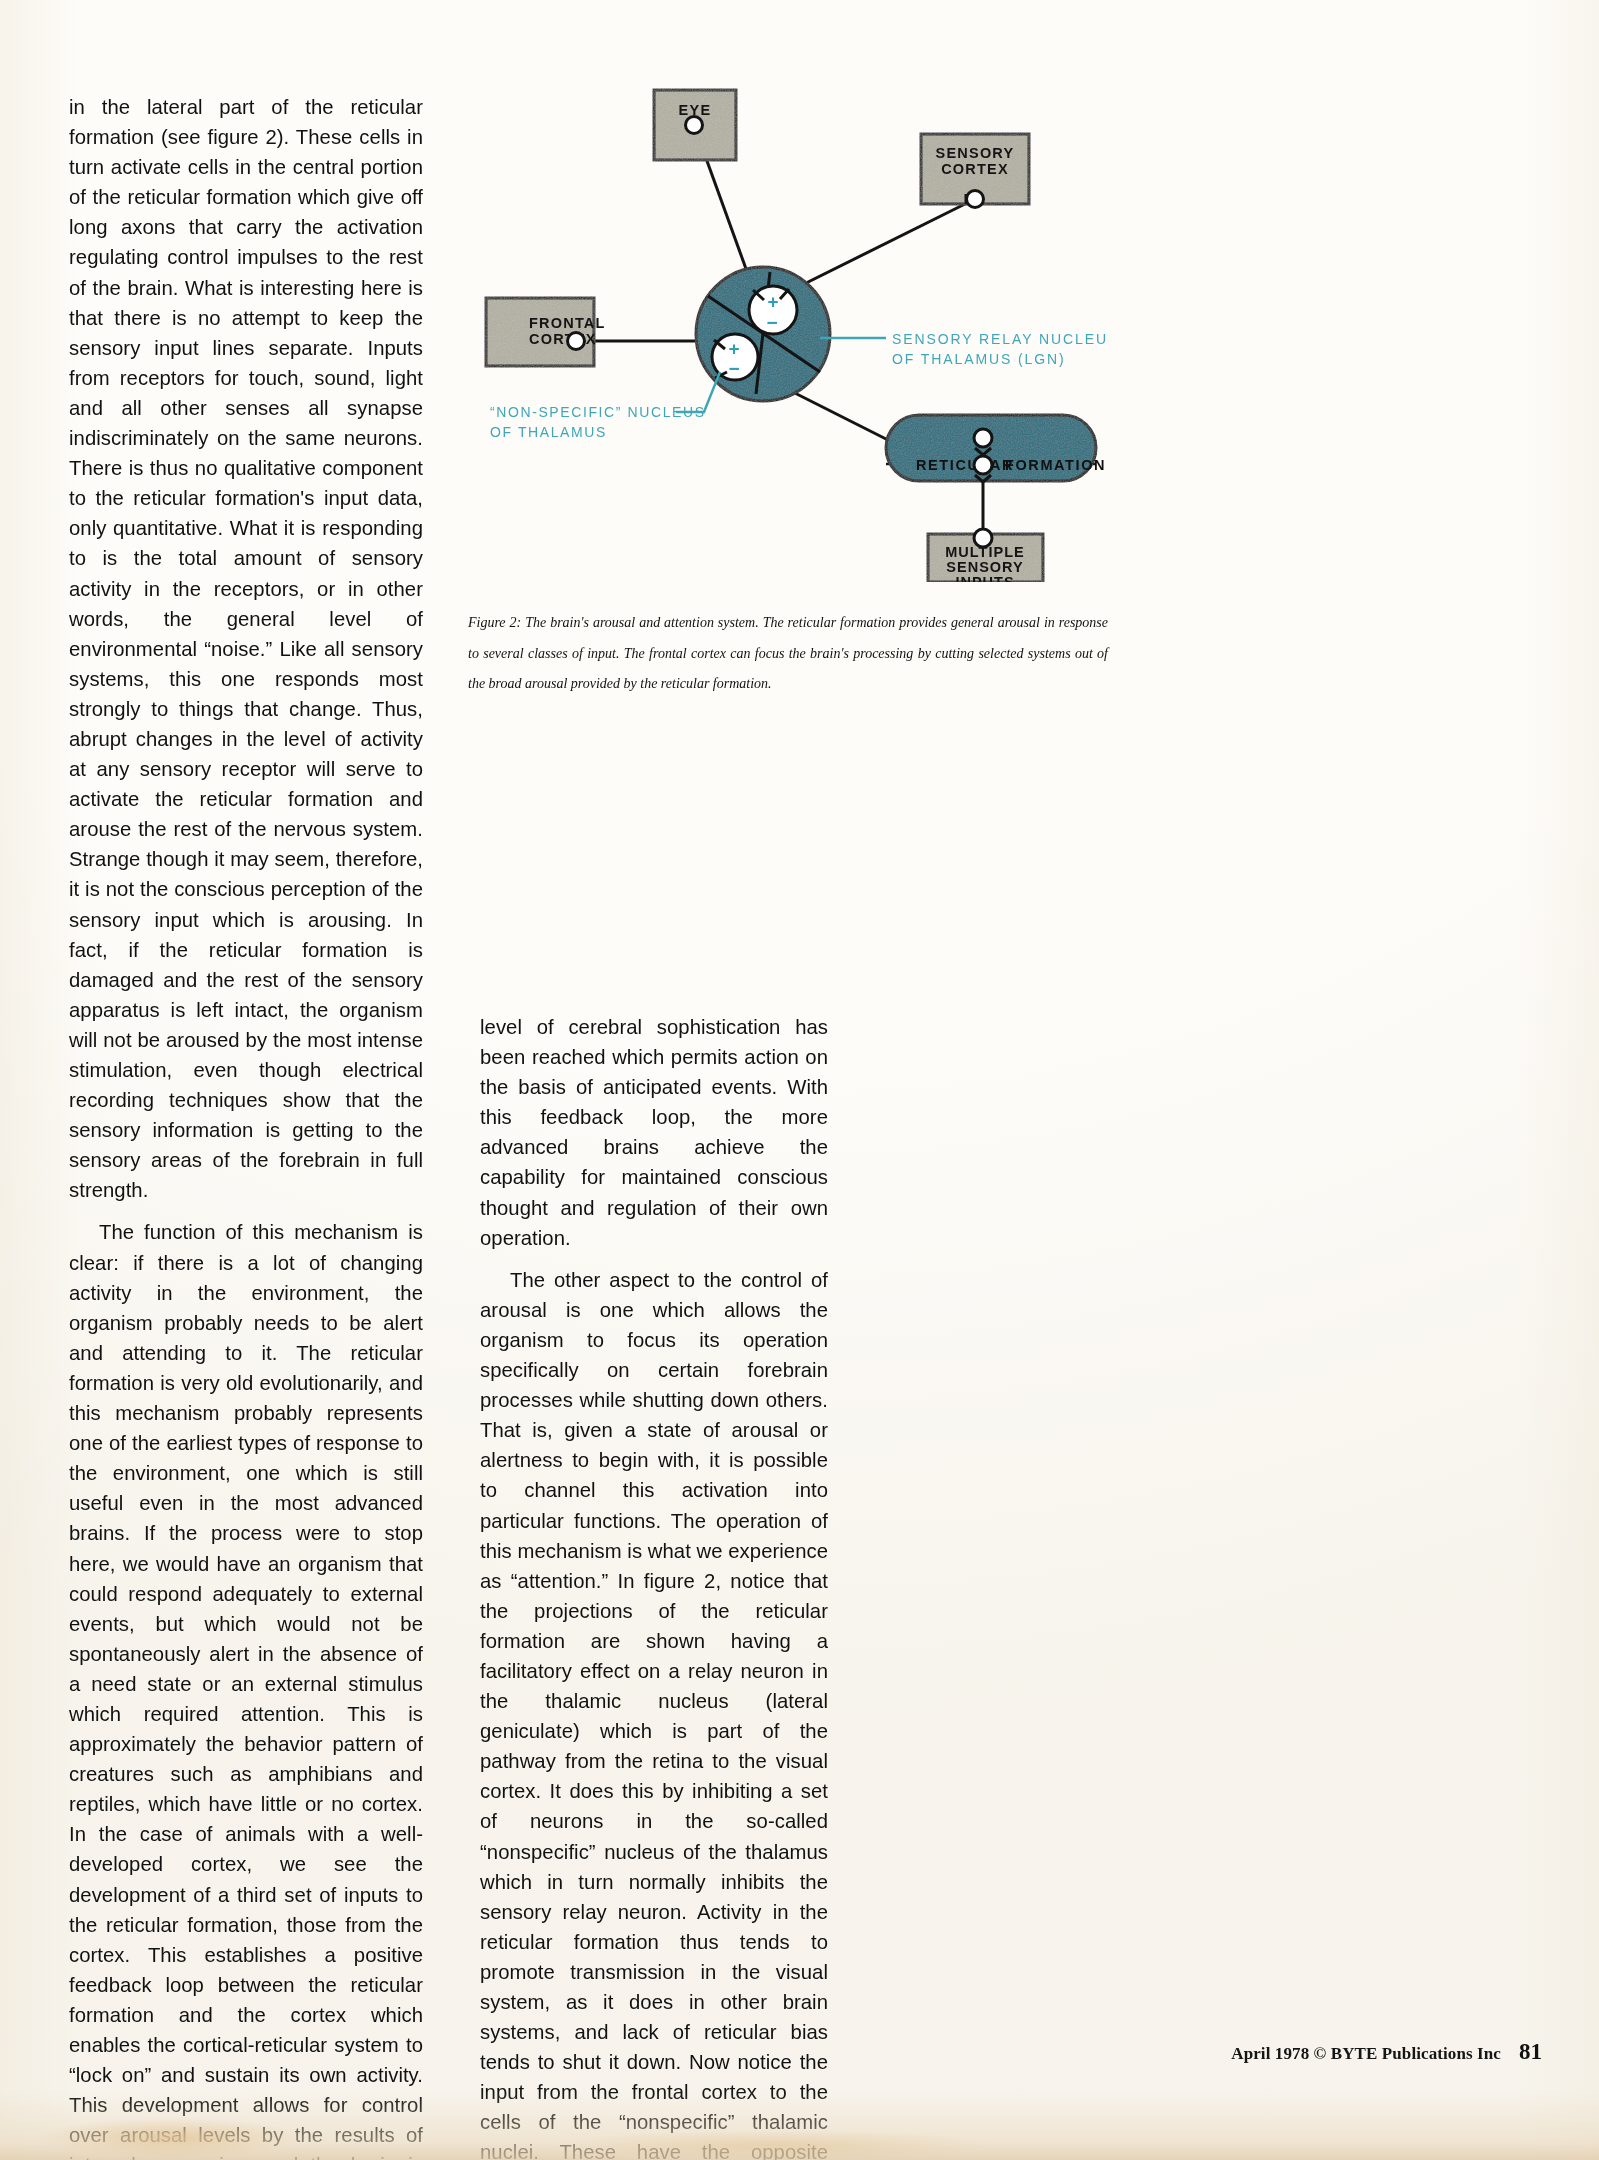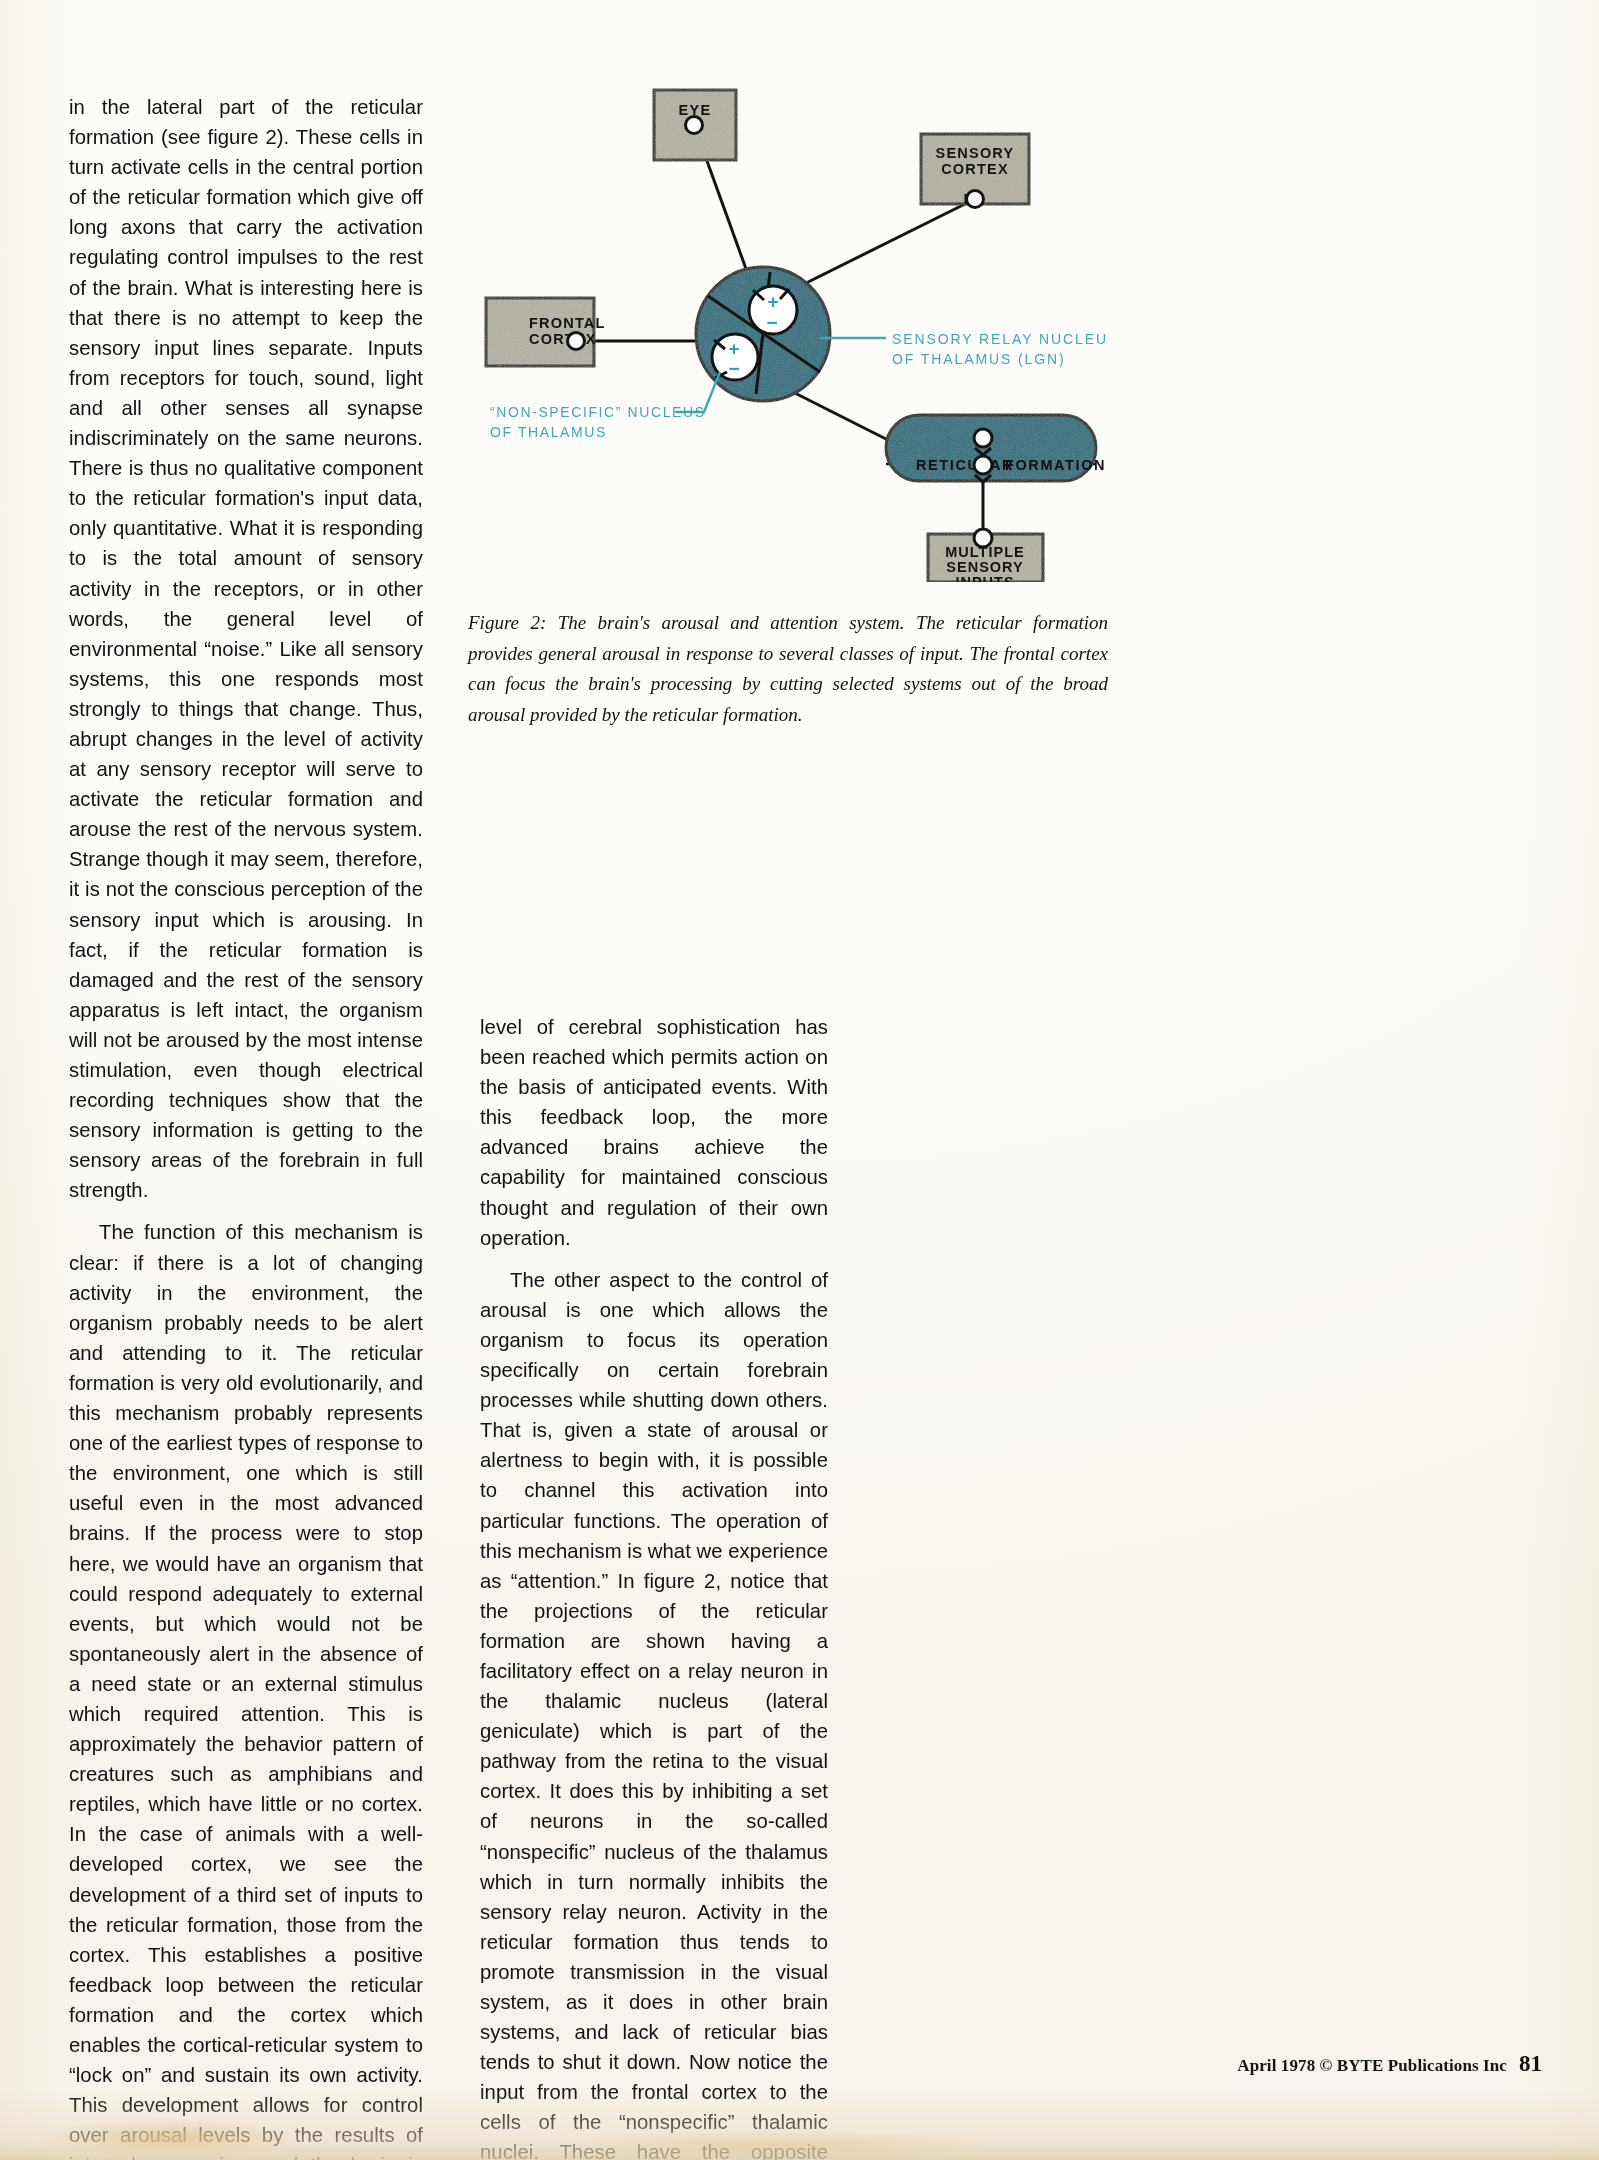--- a/index.html
+++ b/index.html
@@ -80,42 +80,42 @@
     text-align: justify;
     text-justify: inter-word;
     letter-spacing: 0.05px;
   }
   .body-text p { margin: 12px; }
   .body-text p.indent { text-indent: 30px; }
 
   .caption {
     font-family: "Liberation Serif", serif;
     font-style: italic;
-    font-size: 19px;
+    font-size: 14px;
     line-height: 30.5px;
     color: #111111;
     text-align: justify;
   }
 
   
   .figure-wrap {
     position: relative;
     width: 640px;
     height: 510px;
   }
   .figure-wrap svg { display: block; }
 
   
   .footer {
     position: absolute;
     right: 57px;
-    bottom: 83px;
+    bottom: 95px;
     display: flex;
     align-items: baseline;
-    gap: 12px;
+    gap: 18px;
   }
   .footer-credit {
     font-family: "Liberation Serif", serif;
     font-weight: bold;
     font-size: 17px;
     color: #151515;
     letter-spacing: 0.1px;
   }
   .footer-page {
     font-family: "Liberation Serif", serif;

